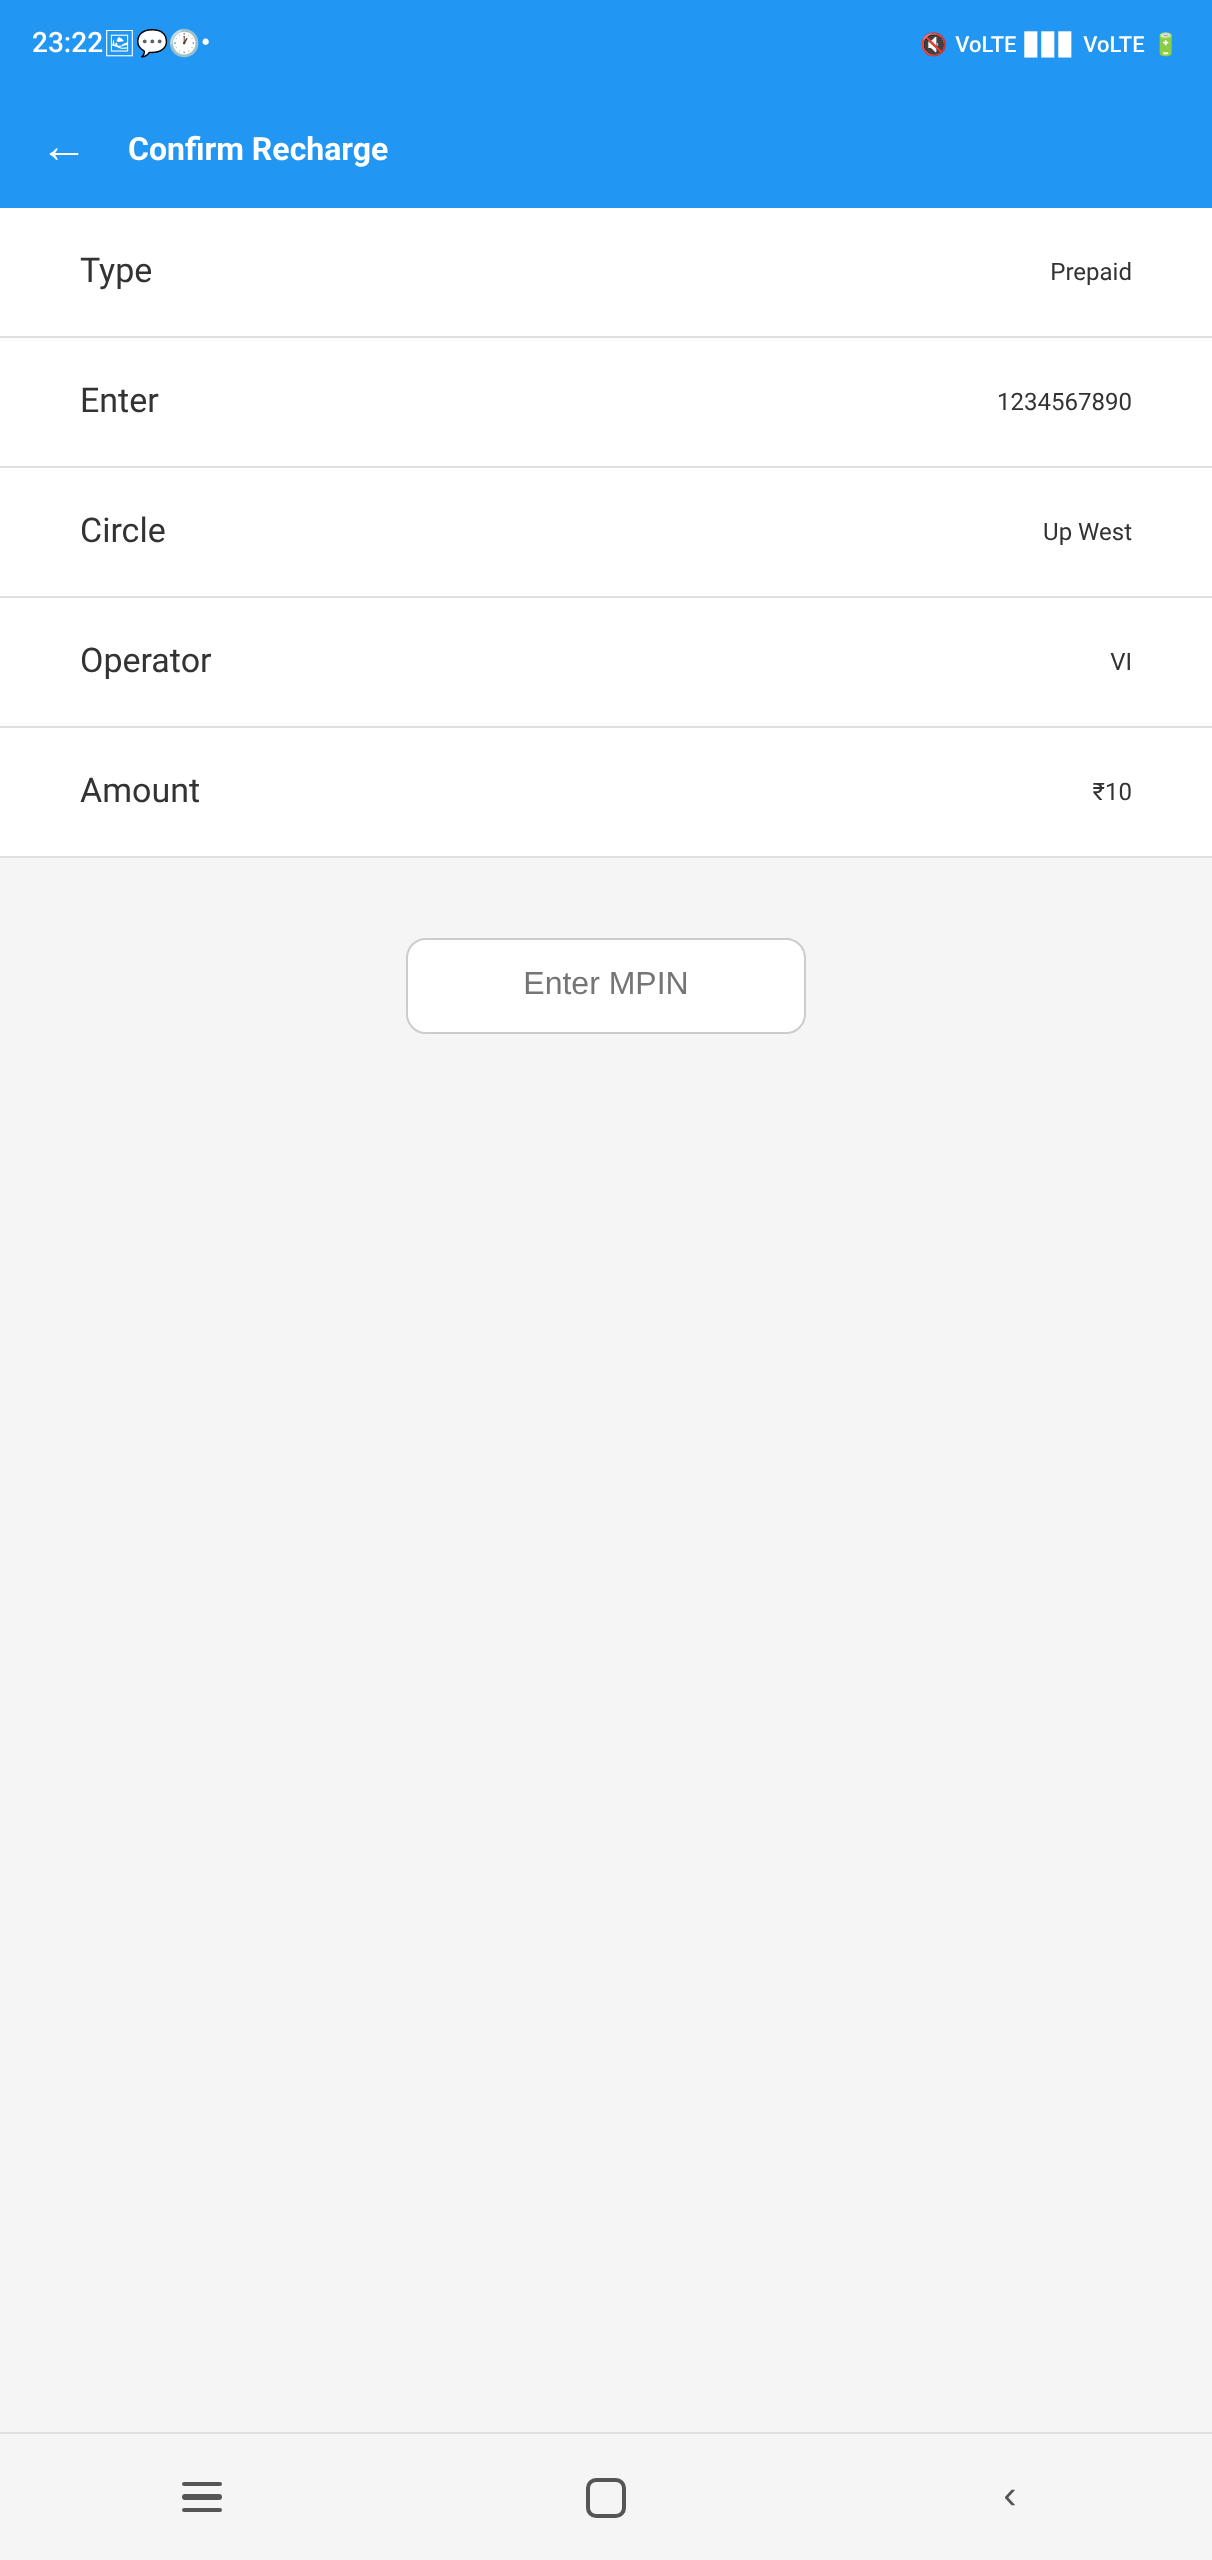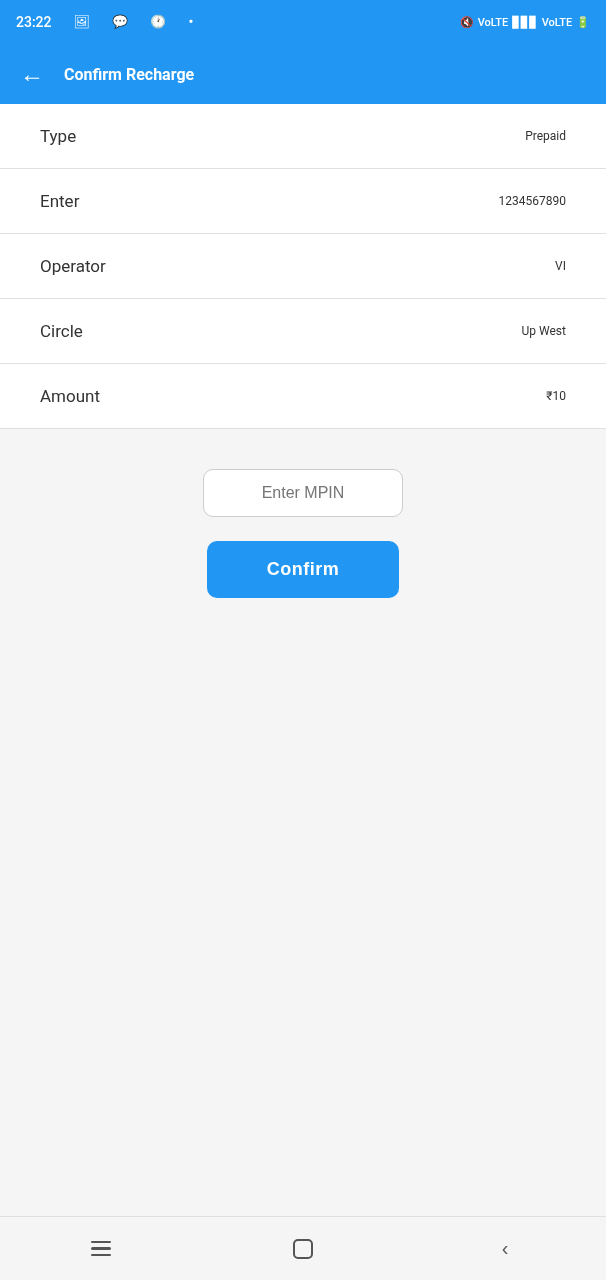--- a/index.html
+++ b/index.html
@@ -20,22 +20,22 @@
       display: flex;
       justify-content: space-between;
       align-items: center;
       padding: 6px 16px;
       height: 44px;
       font-size: 14px;
       font-weight: 500;
     }
     .status-left {
       display: flex;
-      align-items: flex-start;
-      gap: 22px;
+      align-items: flex-end;
+      gap: 0;
     }
     .status-right {
       display: flex;
       align-items: center;
       gap: 4px;
       font-size: 11px;
     }
     .status-icon {
       font-size: 13px;
     }
@@ -91,21 +91,20 @@
       color: #333;
       font-weight: 400;
     }
 
     
     .mpin-section {
       display: flex;
       flex-direction: column;
       align-items: center;
       margin-top: 40px;
-      gap: 24px;
     }
     .mpin-input {
       width: 200px;
       padding: 14px 20px;
       font-size: 16px;
       border: 1.5px solid #ccc;
       border-radius: 10px;
       text-align: center;
       outline: none;
       background: white;
@@ -206,38 +205,35 @@
   <div id="detail-rows">
       <div class="detail-row">
         <span class="detail-label">Type</span>
         <span class="detail-value">Prepaid</span>
       </div>
       <div class="detail-row">
         <span class="detail-label">Enter</span>
         <span class="detail-value">1234567890</span>
       </div>
       <div class="detail-row">
+        <span class="detail-label">Circle</span>
+        <span class="detail-value">Up West</span>
+      </div>
+      <div class="detail-row">
         <span class="detail-label">Operator</span>
         <span class="detail-value">VI</span>
       </div>
       <div class="detail-row">
-        <span class="detail-label">Circle</span>
-        <span class="detail-value">Up West</span>
-      </div>
-      <div class="detail-row">
         <span class="detail-label">Amount</span>
         <span class="detail-value">₹10</span>
       </div>
     </div>
 
   <div class="mpin-section">
     <input type="password" class="mpin-input" placeholder="Enter MPIN" style="">
-    <button class="confirm-btn">
-      <span>Confirm</span>
-    </button>
   </div>
 </div>
 
 <div class="nav-bar">
   <button class="nav-btn">
     <div class="recents-icon">
       <span></span>
       <span></span>
       <span></span>
     </div>

